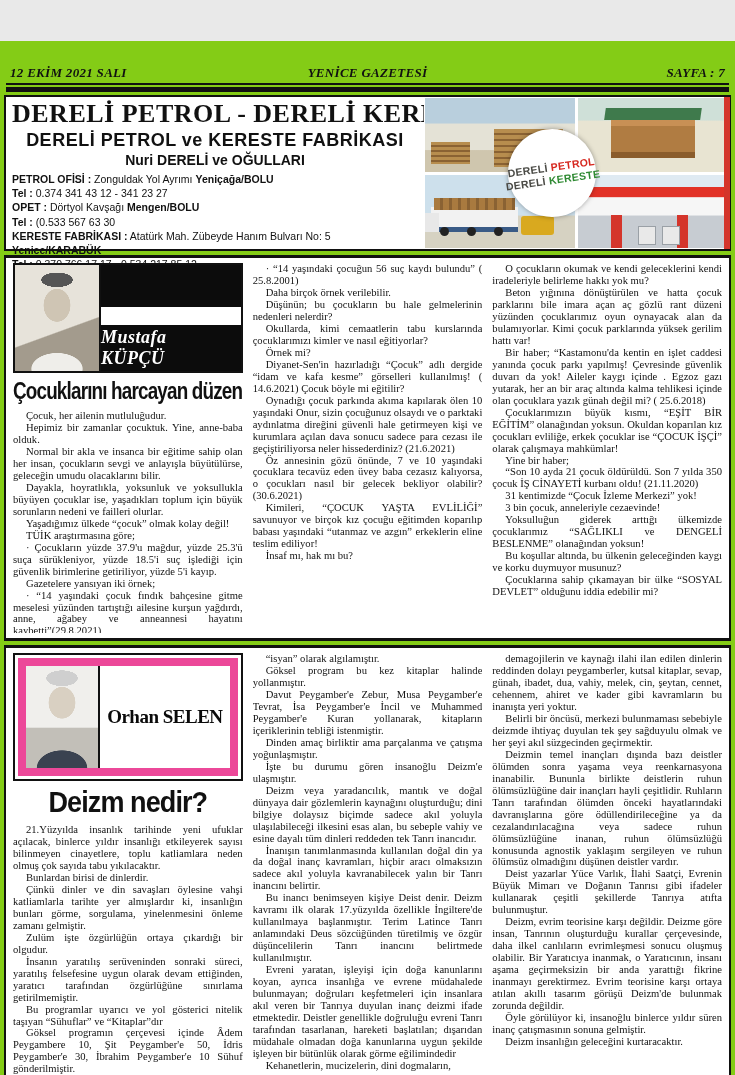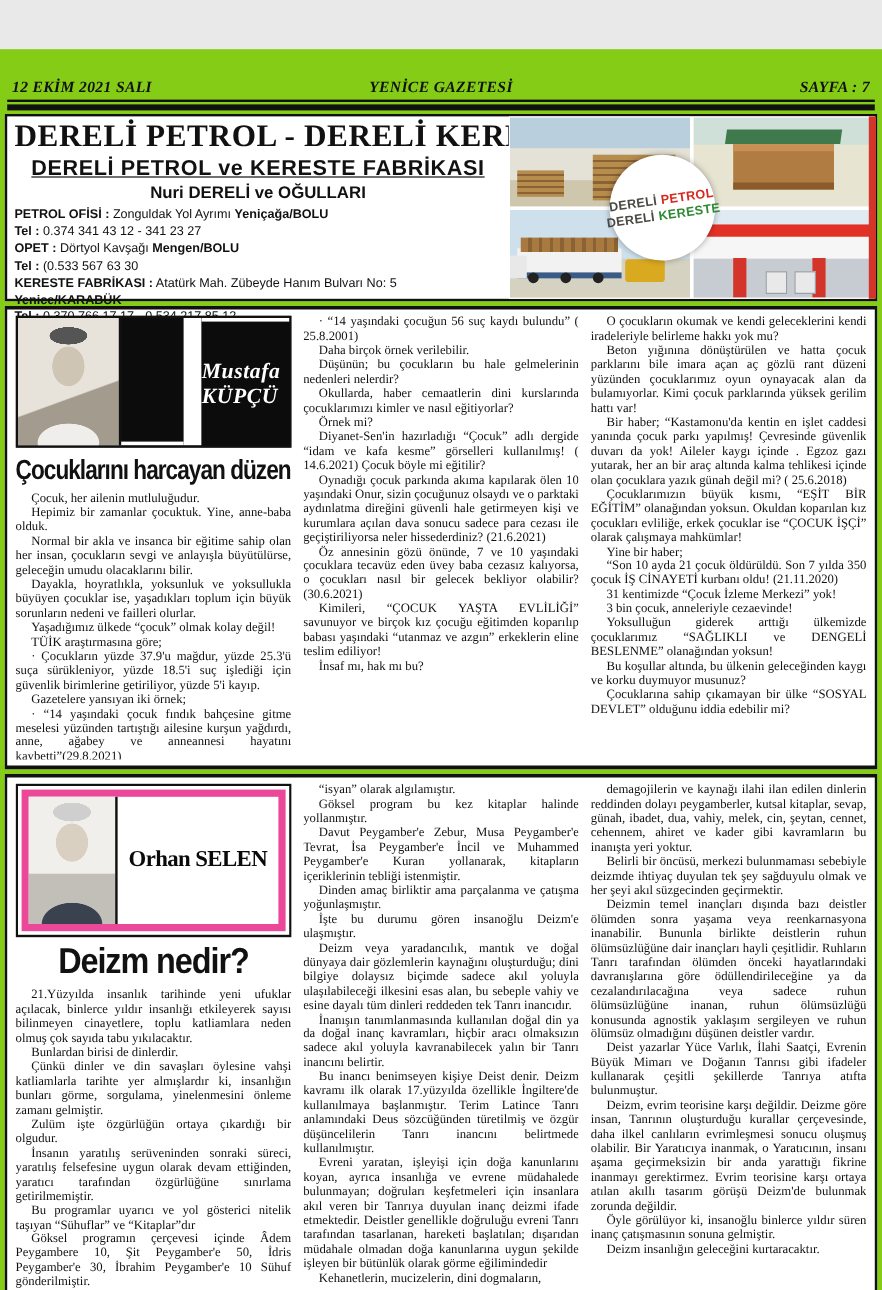--- a/index.html
+++ b/index.html
@@ -11,21 +11,21 @@
   .masthead { display:flex; justify-content:space-between; align-items:flex-end; padding:0 6px 2px 6px;
               font:italic bold 13px "Liberation Serif", serif; letter-spacing:.3px; }
   .masthead .center { position:absolute; left:0; right:0; text-align:center; pointer-events:none; }
   .mast-rule-thin { height:2px; background:#111; margin:0 2px; }
   .mast-rule-thick { height:5px; background:#111; margin:2px 2px 0 2px; }
 
   
   .ad { display:flex; border:2px solid #111; height:156px; margin-top:3px; background:#fff; }
   .ad-left { width:418px; padding:2px 6px; }
   .ad-title { font:bold 26px "Liberation Serif", serif; text-align:center; letter-spacing:.5px; white-space:nowrap; }
-  .ad-subtitle { font:bold 18px "Liberation Sans", sans-serif; text-align:center; letter-spacing:.5px; margin-top:1px;text-decoration:underline; }
+  .ad-subtitle { font:bold 18px "Liberation Sans", sans-serif; text-align:center; letter-spacing:.5px; margin-top:1px; }
   .ad-owner { font:bold 14px "Liberation Sans", sans-serif; text-align:center; margin:1px 0 4px 0; }
   .contact-line { font:10.5px "Liberation Sans", sans-serif; line-height:1.35; }
   .contact-line b { font-weight:bold; }
   .ad-right { position:relative; flex:1; display:grid; grid-template-columns:1fr 1fr; grid-template-rows:1fr 1fr;
               gap:3px; background:#fff; padding:1px; }
   .ph { position:relative; overflow:hidden; }
   .ph-lumber { background:linear-gradient(#b9cfdd 0 34%, #e4e2d6 35% 70%, #cfc6ae 71% 100%); }
   .ph-lumber .stack { position:absolute; right:8%; bottom:6%; width:46%; height:52%;
         background:repeating-linear-gradient(#b78d4e 0 4px, #8a6233 4px 6px); }
   .ph-lumber .stack2 { position:absolute; left:4%; bottom:10%; width:26%; height:30%;
@@ -57,31 +57,31 @@
   .col { flex:1 1 0; min-width:0; overflow:hidden; text-align:justify; }
   .para { font:10.6px/1.13 "Liberation Serif", serif; text-indent:13px; }
 
   
   .authorbox1 { display:flex; height:110px; border:2px solid #111; background:#0c0c0c; margin-bottom:5px; }
   .portrait { width:86px; height:100%; border-right:2px solid #111; background:
       radial-gradient(ellipse 26px 12px at 50% 14%, #555 0 60%, transparent 61%),
       radial-gradient(ellipse 22px 27px at 50% 38%, #cfc5b4 0 60%, transparent 62%),
       radial-gradient(ellipse 42px 26px at 50% 98%, #efeeea 0 60%, transparent 62%),
       linear-gradient(160deg, #e7e3da 0 60%, #a39b8d 61% 100%); background-color:#ddd8cd; }
-  .banner1 { flex:1; display:flex; flex-direction:row; }
+  .banner1 { flex:1; display:flex; flex-direction:column; }
   .band-top { flex:4.2; background:#0c0c0c; border-bottom:3px solid #fff; }
   .band-gap { flex:1.2; background:#fff; }
   .band-name { flex:4.6; background:#0c0c0c; color:#fff; display:flex; align-items:center; justify-content:flex-end;
                padding-right:7px; font:italic bold 18px "Liberation Serif", serif; letter-spacing:.5px; border-top:3px solid #fff; }
   .headline1 { font:bold 23px "Liberation Sans", sans-serif; letter-spacing:-1px; white-space:nowrap;
                transform:scaleX(.82); transform-origin:left center; margin:2px 0 5px 0; }
 
   
   .authorbox2 { border:2px solid #111; padding:3px; margin-bottom:4px; background:#fff; }
-  .authorbox2 .inner { border:6px solid #ec4899; display:flex; align-items:center; height:118px; }
+  .authorbox2 .inner { border:8px solid #ec4899; display:flex; align-items:center; height:118px; }
   .portrait2 { width:74px; height:100%; border-right:2px solid #111; background:
       radial-gradient(ellipse 26px 13px at 50% 12%, #cfcfcf 0 60%, transparent 61%),
       radial-gradient(ellipse 22px 26px at 50% 36%, #d9d0c2 0 60%, transparent 62%),
       radial-gradient(ellipse 40px 28px at 50% 100%, #3a4250 0 62%, transparent 64%),
       linear-gradient(#f0efec 0 60%, #c2bfb8 61% 100%); background-color:#e6e4df; }
   .name2 { flex:1; text-align:center; font:bold 19px "Liberation Serif", serif; letter-spacing:-.5px; color:#0a0a0a; }
   .headline2 { font:bold 30px "Liberation Sans", sans-serif; letter-spacing:-1px; text-align:center;
                transform:scaleX(.9); transform-origin:center; margin:2px 0 5px 0; white-space:nowrap; }
 </style>
 </head>
@@ -162,21 +162,21 @@
           <p class="para">· Çocukların yüzde 37.9'u mağdur, yüzde 25.3'ü suça sürükleniyor, yüzde 18.5'i suç işlediği için güvenlik birimlerine getiriliyor, yüzde 5'i kayıp.</p>
           <p class="para">Gazetelere yansıyan iki örnek;</p>
           <p class="para">· “14 yaşındaki çocuk fındık bahçesine gitme meselesi yüzünden tartıştığı ailesine kurşun yağdırdı, anne, ağabey ve anneannesi hayatını kaybetti”(29.8.2021)</p>
         </div>
     </div>
     <div class="col">
       <div>
           <p class="para">· “14 yaşındaki çocuğun 56 suç kaydı bulundu” ( 25.8.2001)</p>
           <p class="para">Daha birçok örnek verilebilir.</p>
           <p class="para">Düşünün; bu çocukların bu hale gelmelerinin nedenleri nelerdir?</p>
-          <p class="para">Okullarda, haber cemaatlerin dini kurslarında çocuklarımızı kimler ve nasıl eğitiyorlar?</p>
+          <p class="para">Okullarda, kimi cemaatlerin tabu kurslarında çocuklarımızı kimler ve nasıl eğitiyorlar?</p>
           <p class="para">Örnek mi?</p>
           <p class="para">Diyanet-Sen'in hazırladığı “Çocuk” adlı dergide “idam ve kafa kesme” görselleri kullanılmış! ( 14.6.2021) Çocuk böyle mi eğitilir?</p>
           <p class="para">Oynadığı çocuk parkında akıma kapılarak ölen 10 yaşındaki Onur, sizin çocuğunuz olsaydı ve o parktaki aydınlatma direğini güvenli hale getirmeyen kişi ve kurumlara açılan dava sonucu sadece para cezası ile geçiştiriliyorsa neler hissederdiniz? (21.6.2021)</p>
           <p class="para">Öz annesinin gözü önünde, 7 ve 10 yaşındaki çocuklara tecavüz eden üvey baba cezasız kalıyorsa, o çocukları nasıl bir gelecek bekliyor olabilir? (30.6.2021)</p>
           <p class="para">Kimileri, “ÇOCUK YAŞTA EVLİLİĞİ” savunuyor ve birçok kız çocuğu eğitimden koparılıp babası yaşındaki “utanmaz ve azgın” erkeklerin eline teslim ediliyor!</p>
           <p class="para">İnsaf mı, hak mı bu?</p>
         </div>
     </div>
     <div class="col">
       <div>

